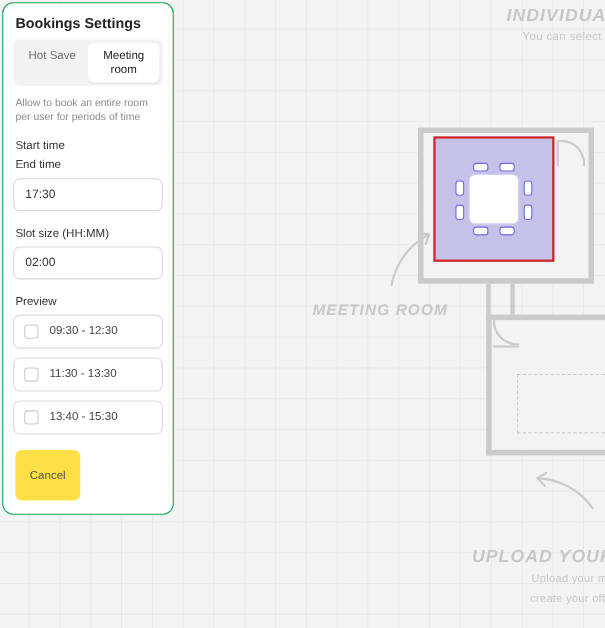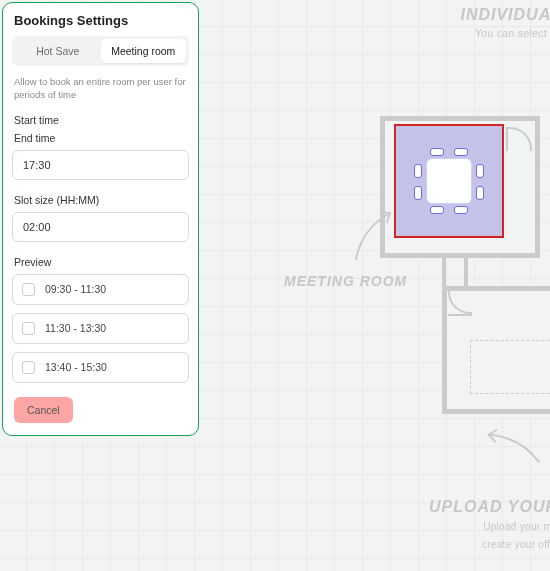--- a/index.html
+++ b/index.html
@@ -12,21 +12,21 @@
     background-image:
       linear-gradient(#e8e9ea 1px, transparent 1px),
       linear-gradient(90deg, #e8e9ea 1px, transparent 1px);
     background-size: 28px 28px;
     background-position: -2px -2px;
   }
 
   
   .panel {
     position: absolute; left: 2px; top: 2px;
-    width: 197px;
+    width: 156px;
     border: 1.5px solid #14a44d;
     border-radius: 10px;
     background: #fff;
     padding: 10px 9px 12px 9px;
     box-shadow: 0 0 0 rgba(0,0,0,0);
   }
   .panel-title { font-size: 13px; font-weight: 600; color: #222; margin-bottom: 8px; padding-left:2px;}
   .tabs {
     display: flex; gap: 0;
     background: #f2f2f3;
@@ -70,24 +70,24 @@
     border: 1.5px solid #c9cacc;
     border-radius: 3px;
     background: #fff;
     flex-shrink: 0;
   }
   .slot-text { font-size: 10.5px; color: #444; }
 
   .actions { display: flex; gap: 8px; padding-left:2px;}
   .btn {
     border: none;
-    background: #fca5a5;
+    background: #fde047;
     color: #555;
     font-size: 10.5px;
-    padding: 7px 13px;
+    padding: 17px 13px;
     border-radius: 6px;
     cursor: pointer;
   }
 
   
   .sketchy {
     font-family: "Comic Sans MS", "Segoe Script", "Bradley Hand", cursive, sans-serif;
     color: #c5c7c9;
     letter-spacing: 1px;
     font-style: italic;
@@ -239,21 +239,21 @@
   <input class="text-input" value="17:30" style="">
 
   <div class="field-label">Slot size (HH:MM)</div>
   <input class="text-input" value="02:00" style="">
 
   <div class="field-label">Preview</div>
 
   <div class="slot-list">
     <div class="slot">
       <span class="cb"></span>
-      <span class="slot-text">09:30 - 11:30</span>
+      <span class="slot-text">09:30 - 12:30</span>
     </div>
     <div class="slot">
       <span class="cb"></span>
       <span class="slot-text">11:30 - 13:30</span>
     </div>
     <div class="slot">
       <span class="cb"></span>
       <span class="slot-text">13:40 - 15:30</span>
     </div>
   </div>

